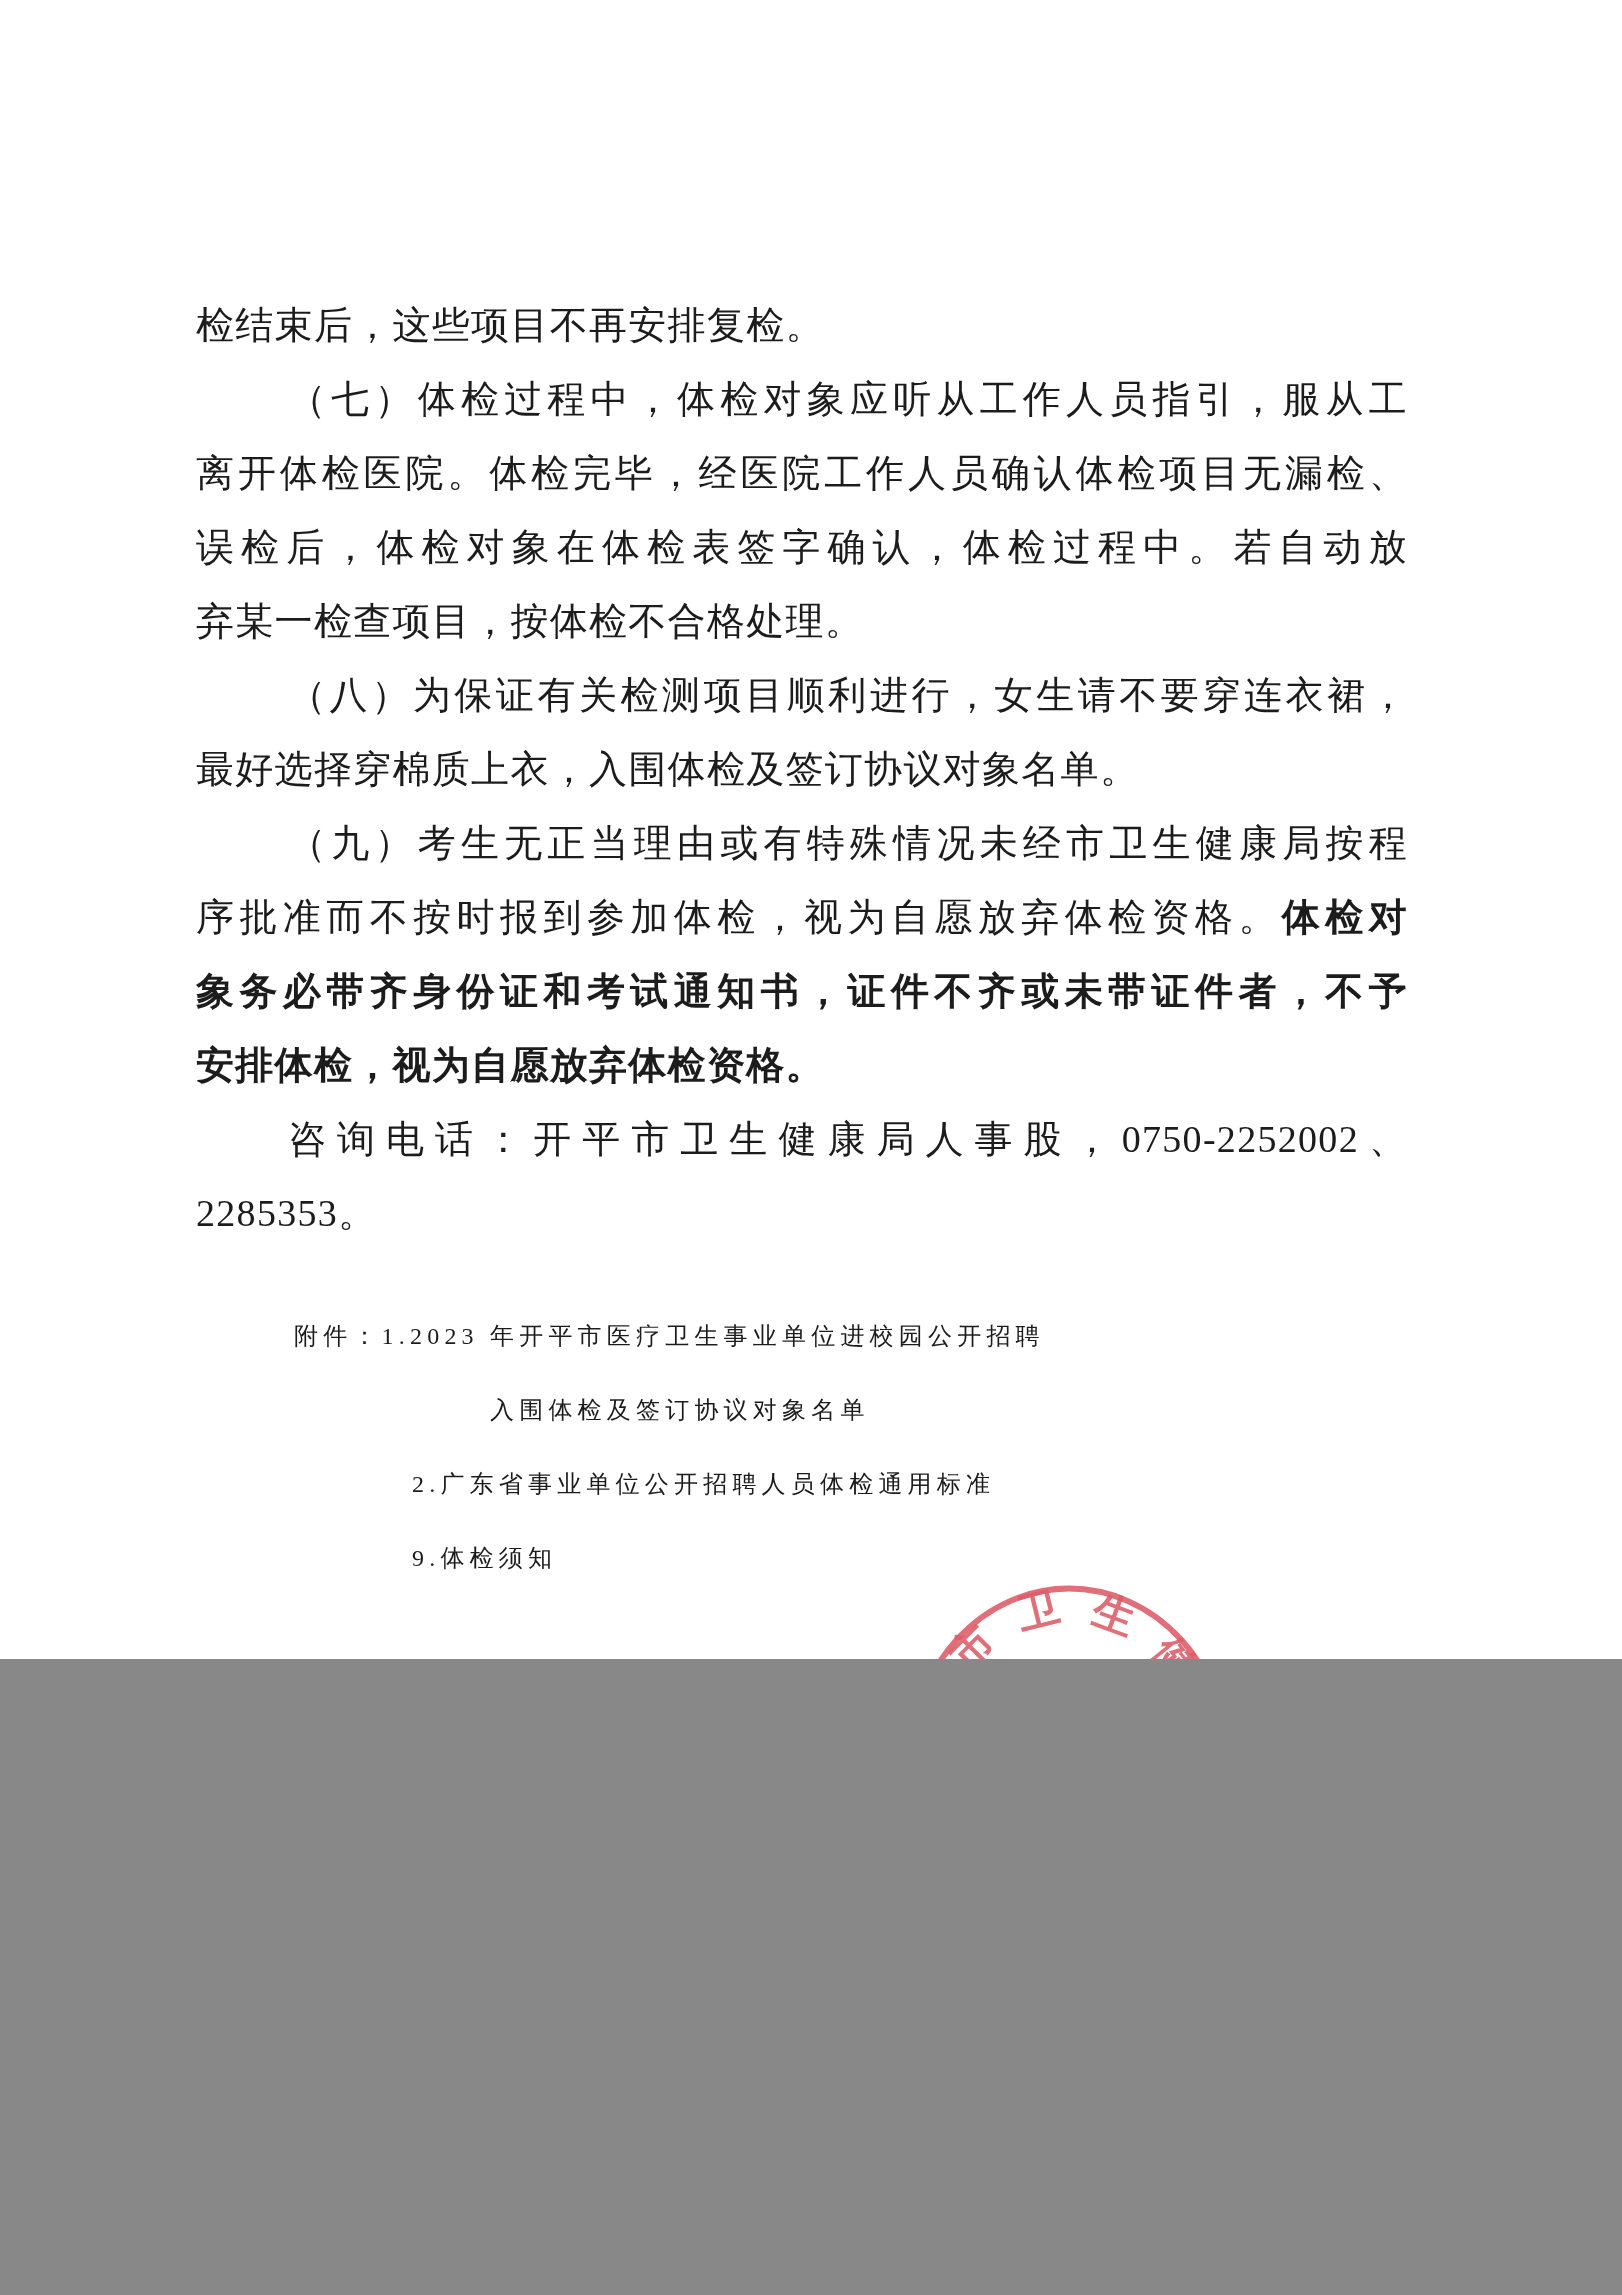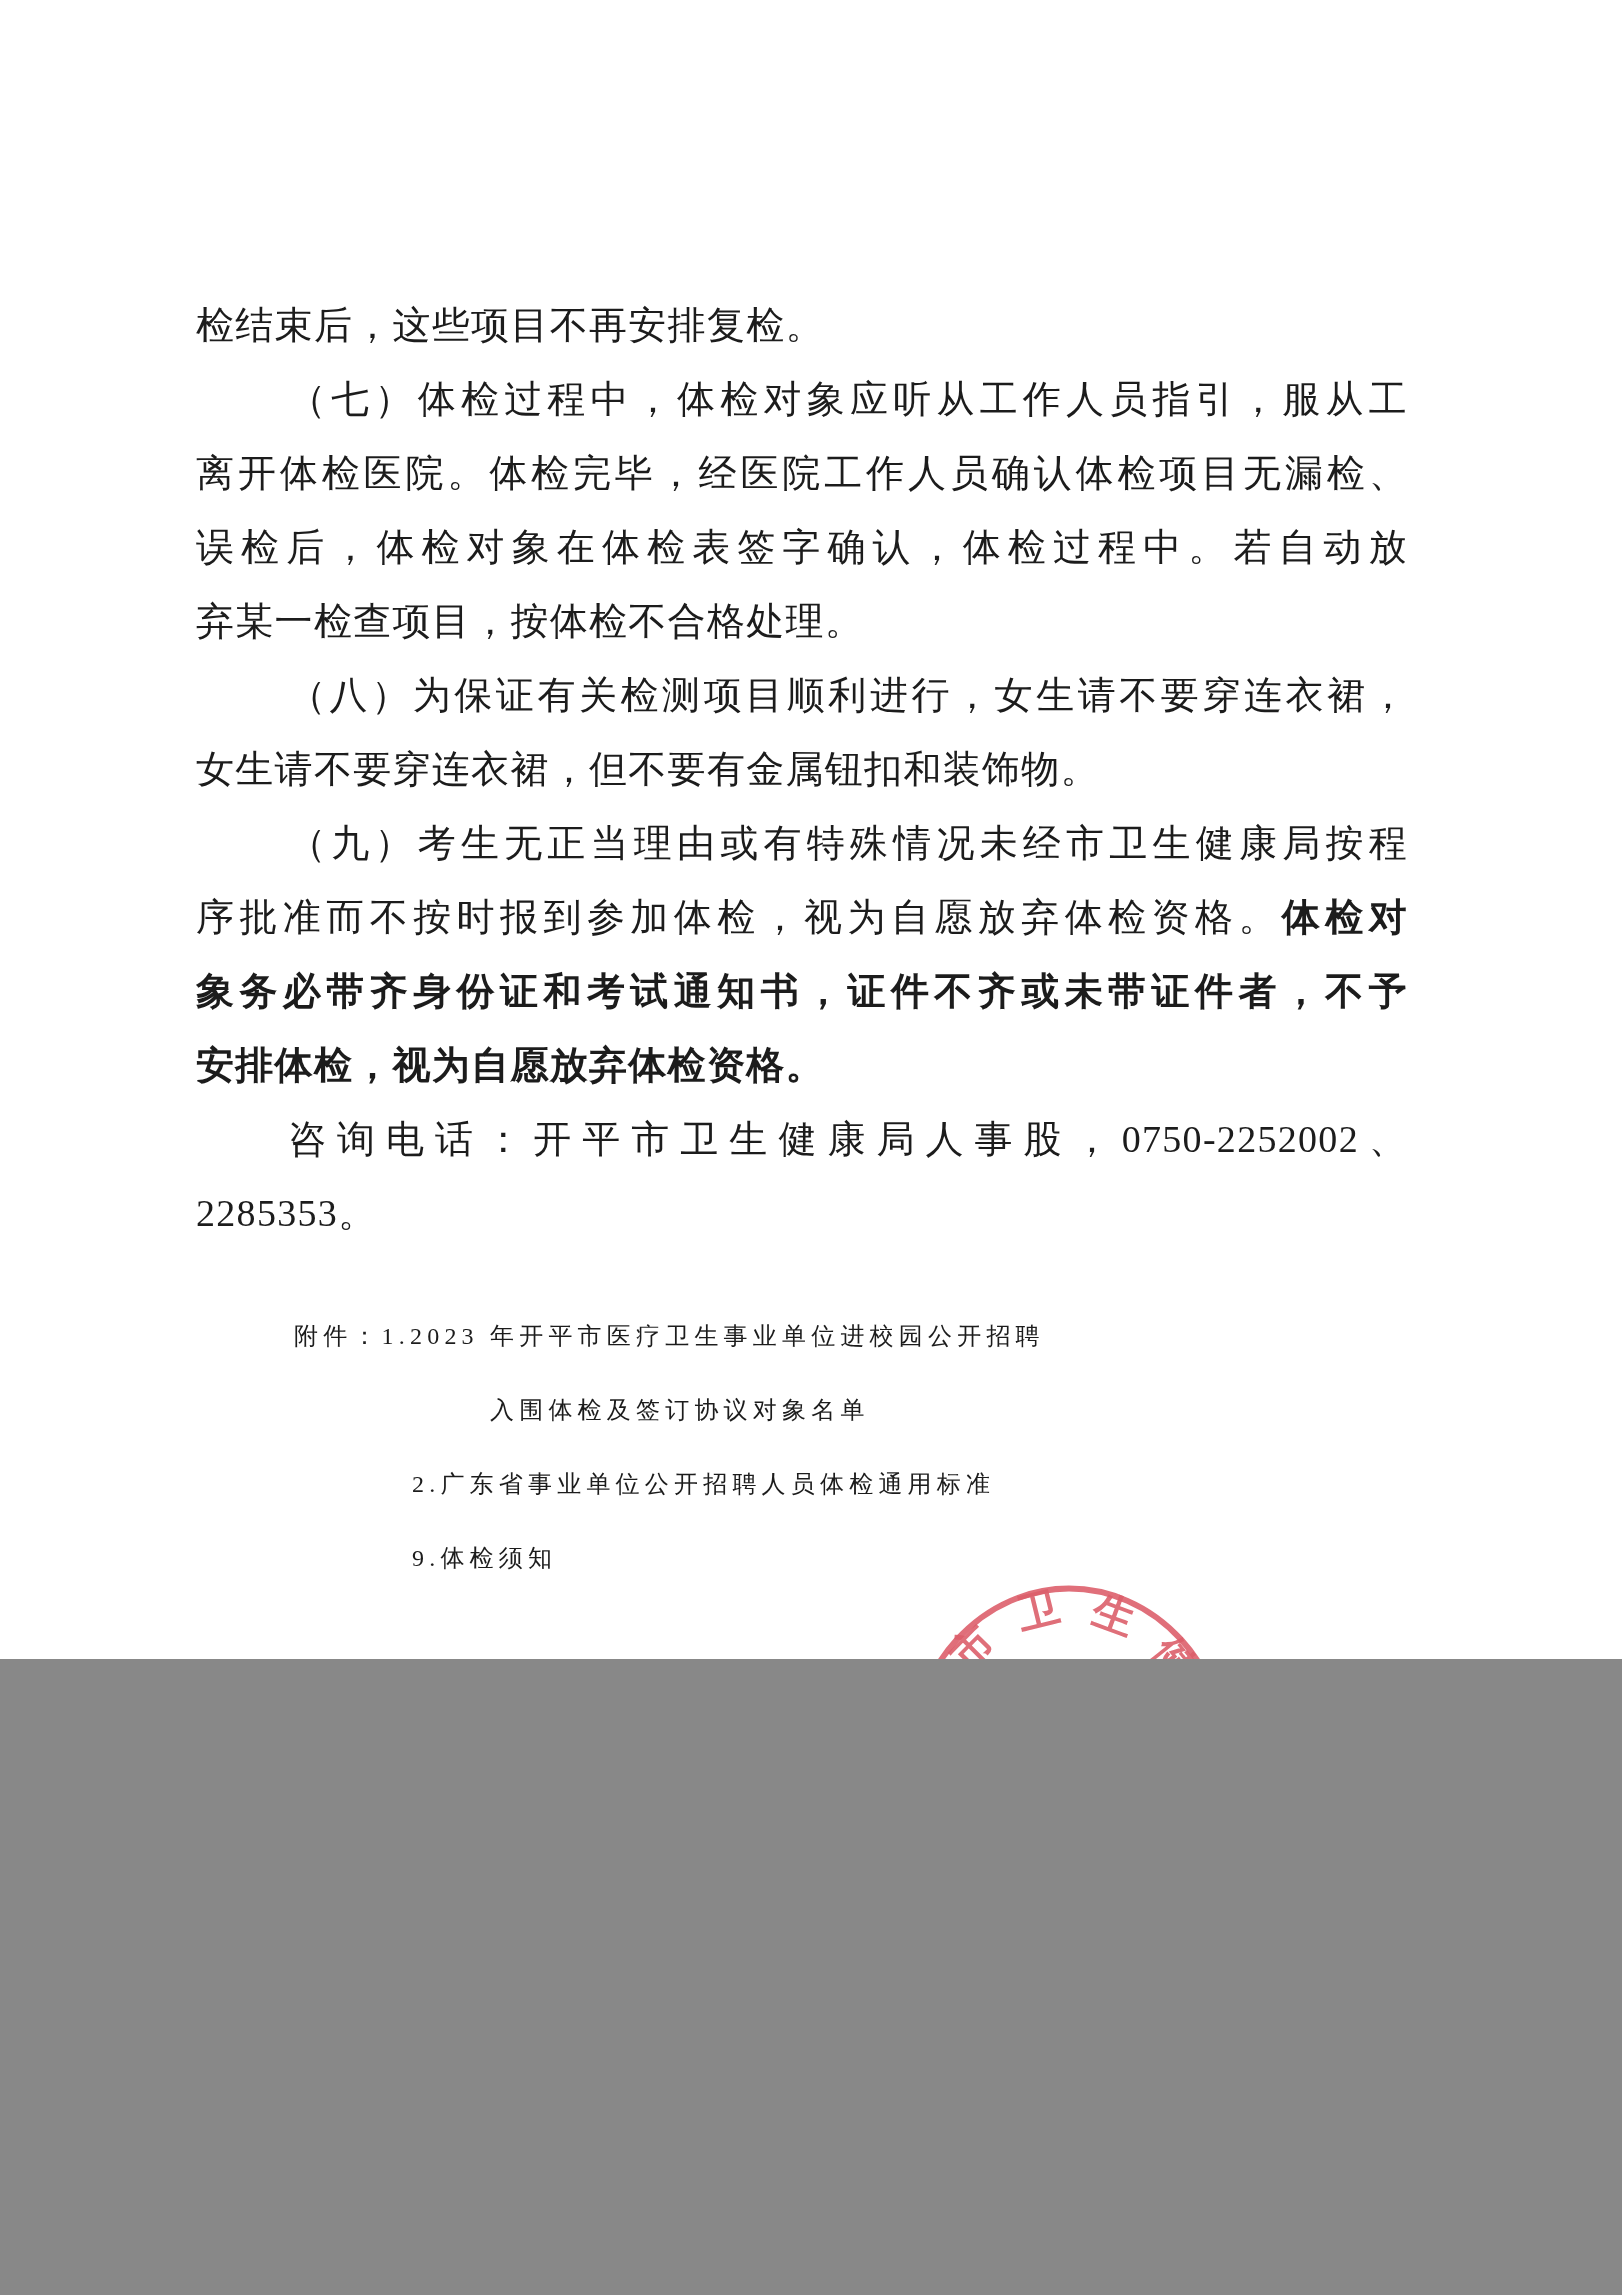--- a/index.html
+++ b/index.html
@@ -71,21 +71,21 @@
 
 <div class="page">
 
   <div class="bodytext">
     <div class="line end">检结束后，这些项目不再安排复检。</div>
     <div class="line indent">（七）体检过程中，体检对象应听从工作人员指引，服从工</div>
     <div class="line">离开体检医院。体检完毕，经医院工作人员确认体检项目无漏检、</div>
     <div class="line">误检后，体检对象在体检表签字确认，体检过程中。若自动放</div>
     <div class="line end">弃某一检查项目，按体检不合格处理。</div>
     <div class="line indent">（八）为保证有关检测项目顺利进行，女生请不要穿连衣裙，</div>
-    <div class="line end">女生请不要穿连衣裙，但不要有金属钮扣和装饰物。</div>
+    <div class="line end">最好选择穿棉质上衣，入围体检及签订协议对象名单。</div>
     <div class="line indent">（九）考生无正当理由或有特殊情况未经市卫生健康局按程</div>
     <div class="line"><span>序批准而不按时报到参加体检，视为自愿放弃体检资格。</span><span class="bold">体检对</span></div>
     <div class="line bold">象务必带齐身份证和考试通知书，证件不齐或未带证件者，不予</div>
     <div class="line end bold">安排体检，视为自愿放弃体检资格。</div>
     <div class="line indent">咨询电话：开平市卫生健康局人事股，0750-2252002、</div>
     <div class="line end">2285353。</div>
   </div>
 
   <div class="attachment">
     <div class="att-l1">附件：1.2023 年开平市医疗卫生事业单位进校园公开招聘</div>

